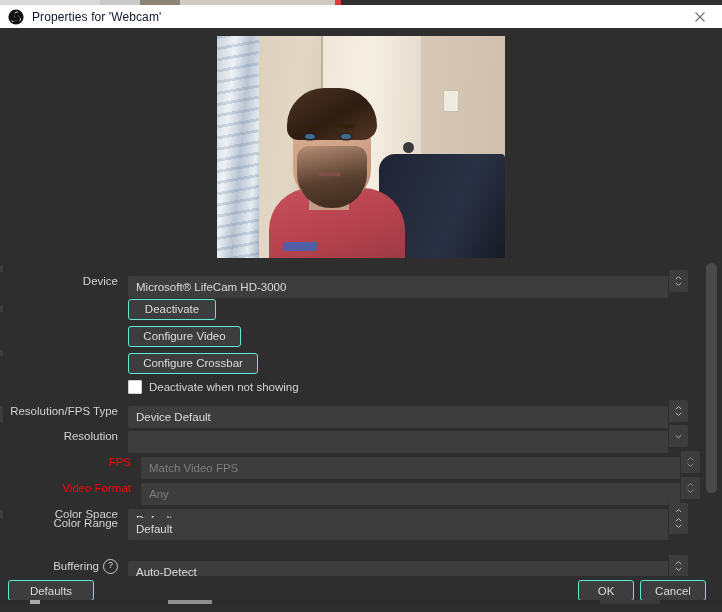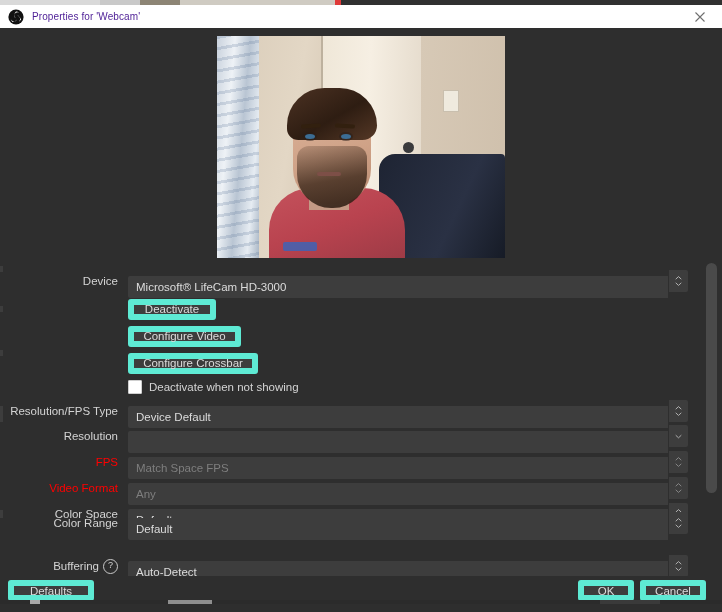--- a/index.html
+++ b/index.html
@@ -29,22 +29,22 @@
     position: absolute; left: 0; top: 5px; width: 722px; height: 23px;
     background: #ffffff;
     border-bottom: 1px solid #e3e3e3;
     display: flex; align-items: center;
   }
   .app-icon {
     width: 16px; height: 16px; margin-left: 8px; margin-right: 8px;
     flex: 0 0 auto;
   }
   .title-text {
-    font-size: 10px;
-    color: #4c1d95;
+    font-size: 12px;
+    color: #0f172a;
     letter-spacing: 0.1px;
     white-space: nowrap;
   }
   .close-btn {
     position: absolute; right: 0; top: 0;
     width: 44px; height: 23px;
     display: flex; align-items: center; justify-content: center;
     cursor: default;
   }
   .close-btn svg { display: block; }
@@ -116,21 +116,21 @@
     position: absolute;
     left: 0; width: 700px; height: 22px;
     display: flex; align-items: center;
   }
   .lbl {
     width: 118px; text-align: right; padding-right: 10px;
     font-size: 11.5px; color: #d4d4d4;
     white-space: nowrap; flex: 0 0 auto;
     display: flex; align-items: center; justify-content: flex-end; gap: 4px;
   }
-  .lbl.red { color: #ff0000; }
+  .lbl.red { color: #ff0000; padding-left: 13px; }
 
   .field {
     height: 22px;
     background: #3d3d3d;
     border: none;
     display: flex; align-items: center;
     padding-left: 8px;
     font-size: 11.5px; color: #dcdcdc;
     box-sizing: border-box;
     border-radius: 2px 0 0 2px;
@@ -147,21 +147,21 @@
     display: flex; flex-direction: column; align-items: center; justify-content: center;
     gap: 2px;
     flex: 0 0 auto;
   }
   .chev { width: 7px; height: 4px; display: block; }
 
   .btn {
     background: #3d3d3d;
     color: #dcdcdc;
     font-size: 11.5px;
-    border: 6px solid #5eead4;
+    border: 1px solid #5eead4;
     border-radius: 3px;
     height: 21px;
     display: inline-flex; align-items: center; justify-content: center;
     padding: 0 14px;
     box-sizing: border-box;
     cursor: default;
     white-space: nowrap;
   }
 
   .check-row { display: flex; align-items: center; gap: 7px; }
@@ -324,21 +324,21 @@
       <div class="field w-combo"></div>
       <div class="spin">
         <svg class="chev" style="height:5px;" viewBox="0 0 8 5">
             <path d="M0.8 1 L4 4 L7.2 1" stroke="#bdbdbd" stroke-width="1" fill="none"></path>
           </svg>
       </div>
     </div>
 
     <div class="row" style="top:193px;">
       <div class="lbl red">FPS</div>
-      <div class="field w-combo dim">Match Space FPS</div>
+      <div class="field w-combo dim">Match Video FPS</div>
       <div class="spin">
         <svg class="chev" viewBox="0 0 7 4">
             <path d="M0.7 3.2 L3.5 0.6 L6.3 3.2" stroke="#8d8d8d" stroke-width="0.9" fill="none"></path>
           </svg>
         <svg class="chev" viewBox="0 0 7 4">
             <path d="M0.7 0.8 L3.5 3.4 L6.3 0.8" stroke="#8d8d8d" stroke-width="0.9" fill="none"></path>
           </svg>
       </div>
     </div>
 

